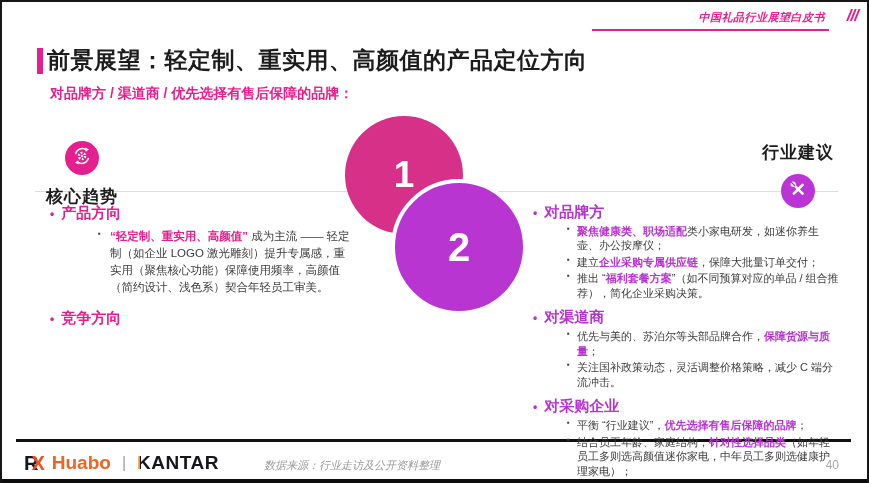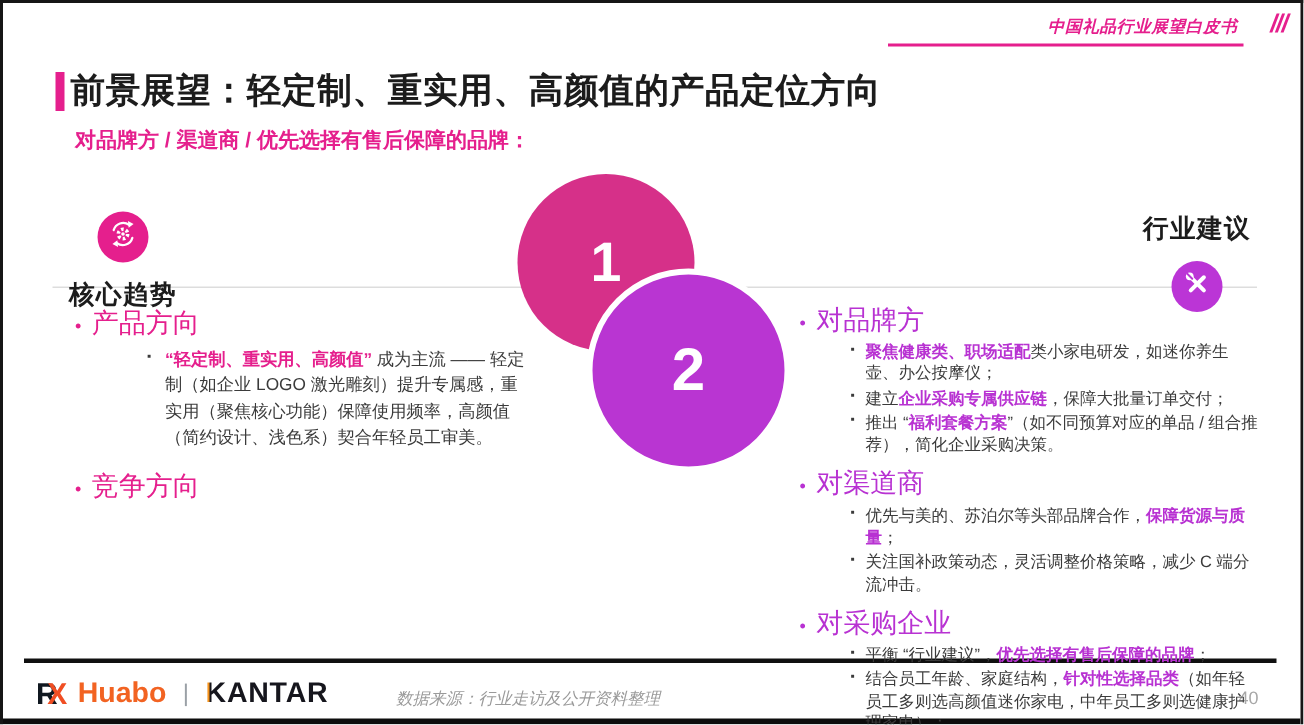--- a/index.html
+++ b/index.html
@@ -40,21 +40,21 @@
   .circle-2 { left:389px; top:177px; width:136px; height:136px; background:#B935D2;
     border:4px solid #fff; font-size:40px; z-index:2; }
 
   
   .col { position:absolute; top:200px; z-index:2; }
   .col-left { left:48px; width:300px; font-size:11.5px; line-height:1.5; color:#3b3b3b; }
   .col-right { left:531px; width:307px; font-size:11px; line-height:1.32; color:#3b3b3b; }
 
   .group { margin-bottom:10px; }
   .col-right .group { margin-bottom:7px; }
-  .group-heading { font-weight:normal; font-size:18px; margin-bottom:3px; position:relative; }
+  .group-heading { font-weight:bold; font-size:15px; margin-bottom:3px; position:relative; }
   .col-right .group-heading { margin-bottom:2px; }
   .col-left .group-heading { color:#E51F8D; }
   .col-right .group-heading { color:#B832D2; }
   .group-heading::before { content:"•"; margin-right:7px; font-size:12px; }
 
   .item { position:relative; padding-left:10px; margin-bottom:4px; }
   .col-left .item { margin-left:50px; }
   .col-right .item { margin-left:36px; padding-left:8px; margin-bottom:2px; }
   .item::before { content:"▪"; position:absolute; left:-2px; top:0; font-size:8px; color:#3b3b3b; }
   .lead { font-weight:bold; }

